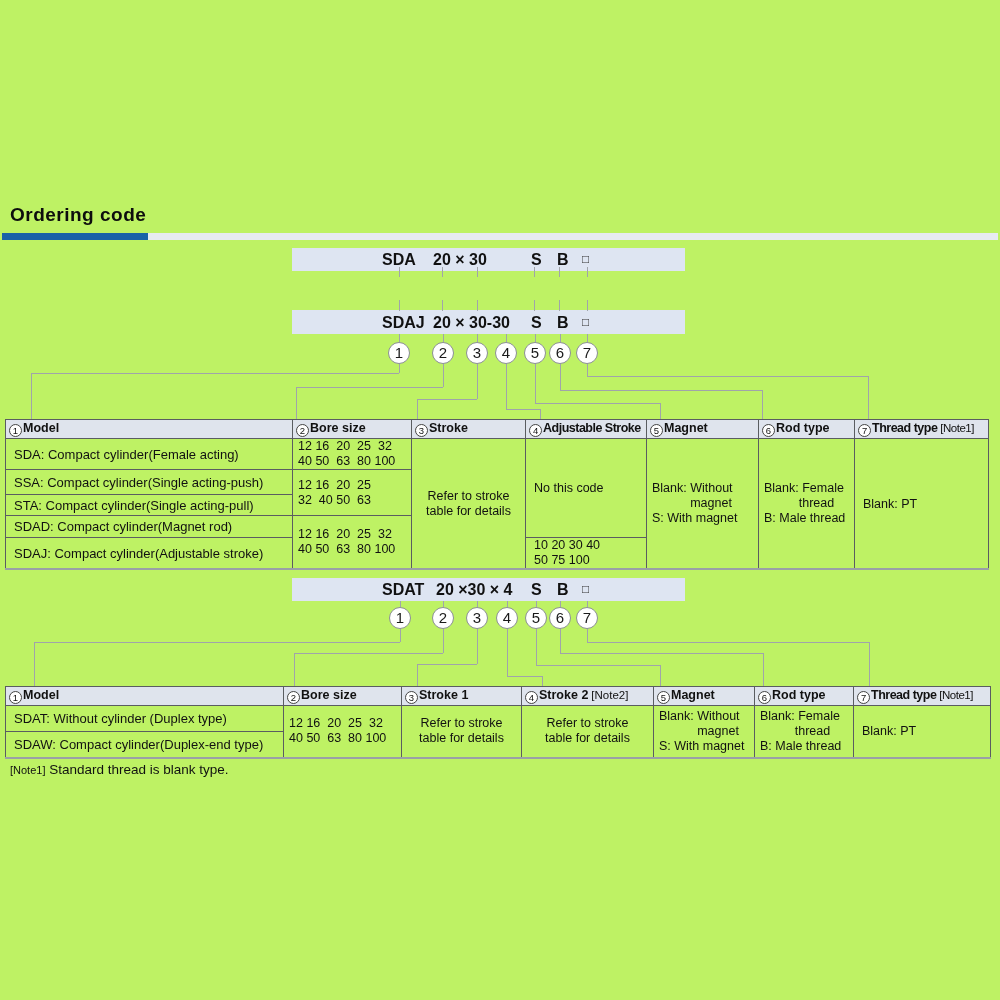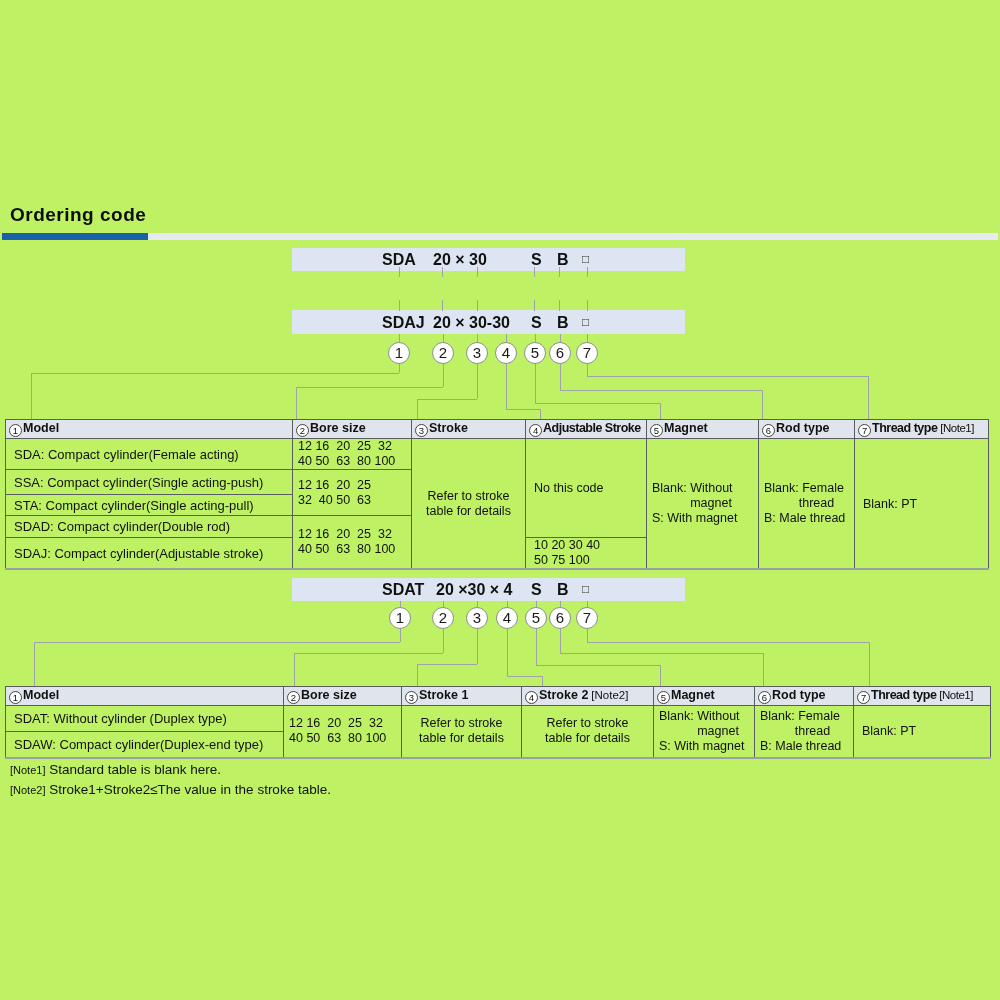--- a/index.html
+++ b/index.html
@@ -166,21 +166,21 @@
     </tr>
     <tr style="height:25px">
       <td class="model">SSA: Compact cylinder(Single acting-push)</td>
       <td class="pre" rowspan="2">12 16  20  25
 32  40 50  63</td>
     </tr>
     <tr style="height:21px">
       <td class="model">STA: Compact cylinder(Single acting-pull)</td>
     </tr>
     <tr style="height:22px">
-      <td class="model">SDAD: Compact cylinder(Double rod)</td>
+      <td class="model">SDAD: Compact cylinder(Magnet rod)</td>
       <td class="pre" rowspan="2">12 16  20  25  32
 40 50  63  80 100</td>
     </tr>
     <tr style="height:27px">
       <td class="model">SDAJ: Compact cylinder(Adjustable stroke)</td>
       <td class="pre lft">10 20 30 40
 50 75 100</td>
     </tr>
   </tbody>
     </table>
@@ -272,16 +272,15 @@
           thread
 B: Male thread</td>
       <td class="lft" rowspan="2">Blank: PT</td>
     </tr>
     <tr style="height:26px">
       <td class="model">SDAW: Compact cylinder(Duplex-end type)</td>
     </tr>
   </tbody>
     </table>
 
-  <div class="note" style="top:762px;"><span class="tag">[Note1]</span><span> Standard table is blank here.</span></div>
-  <div class="note" style="top:782px;"><span class="tag">[Note2]</span><span> Stroke1+Stroke2≤The value in the stroke table.</span></div>
+  <div class="note" style="top:762px;"><span class="tag">[Note1]</span><span> Standard thread is blank type.</span></div>
 
 </div>
 
 </body></html>

